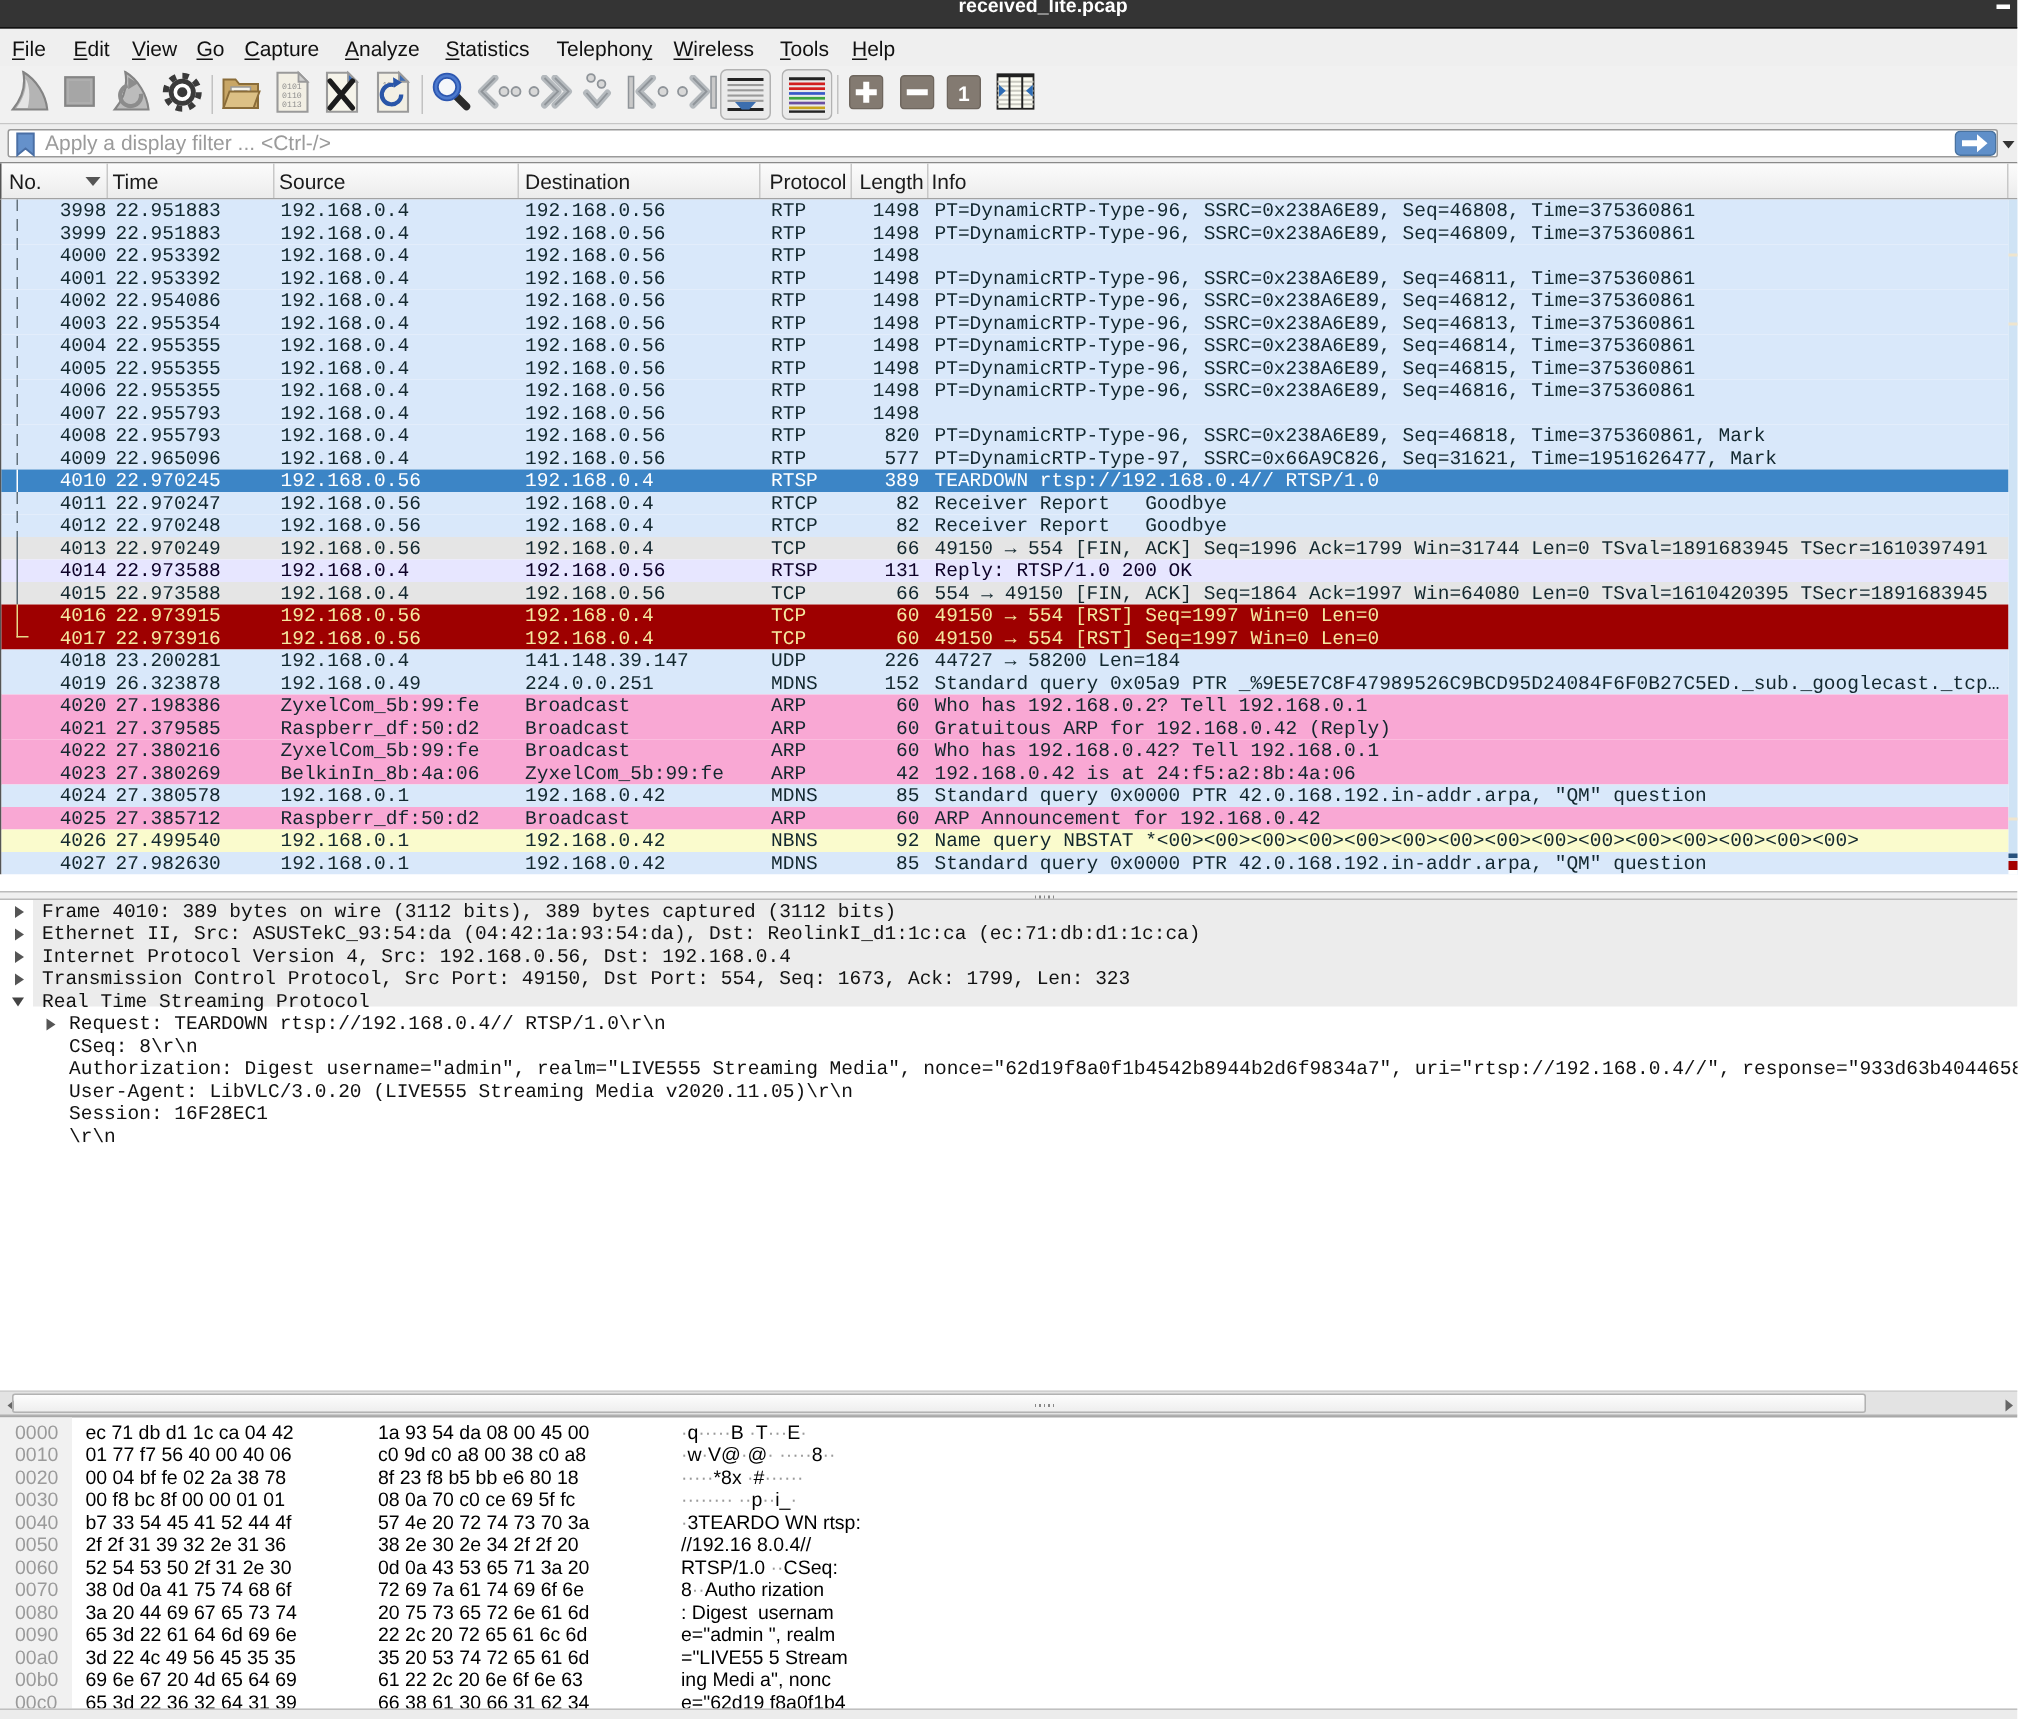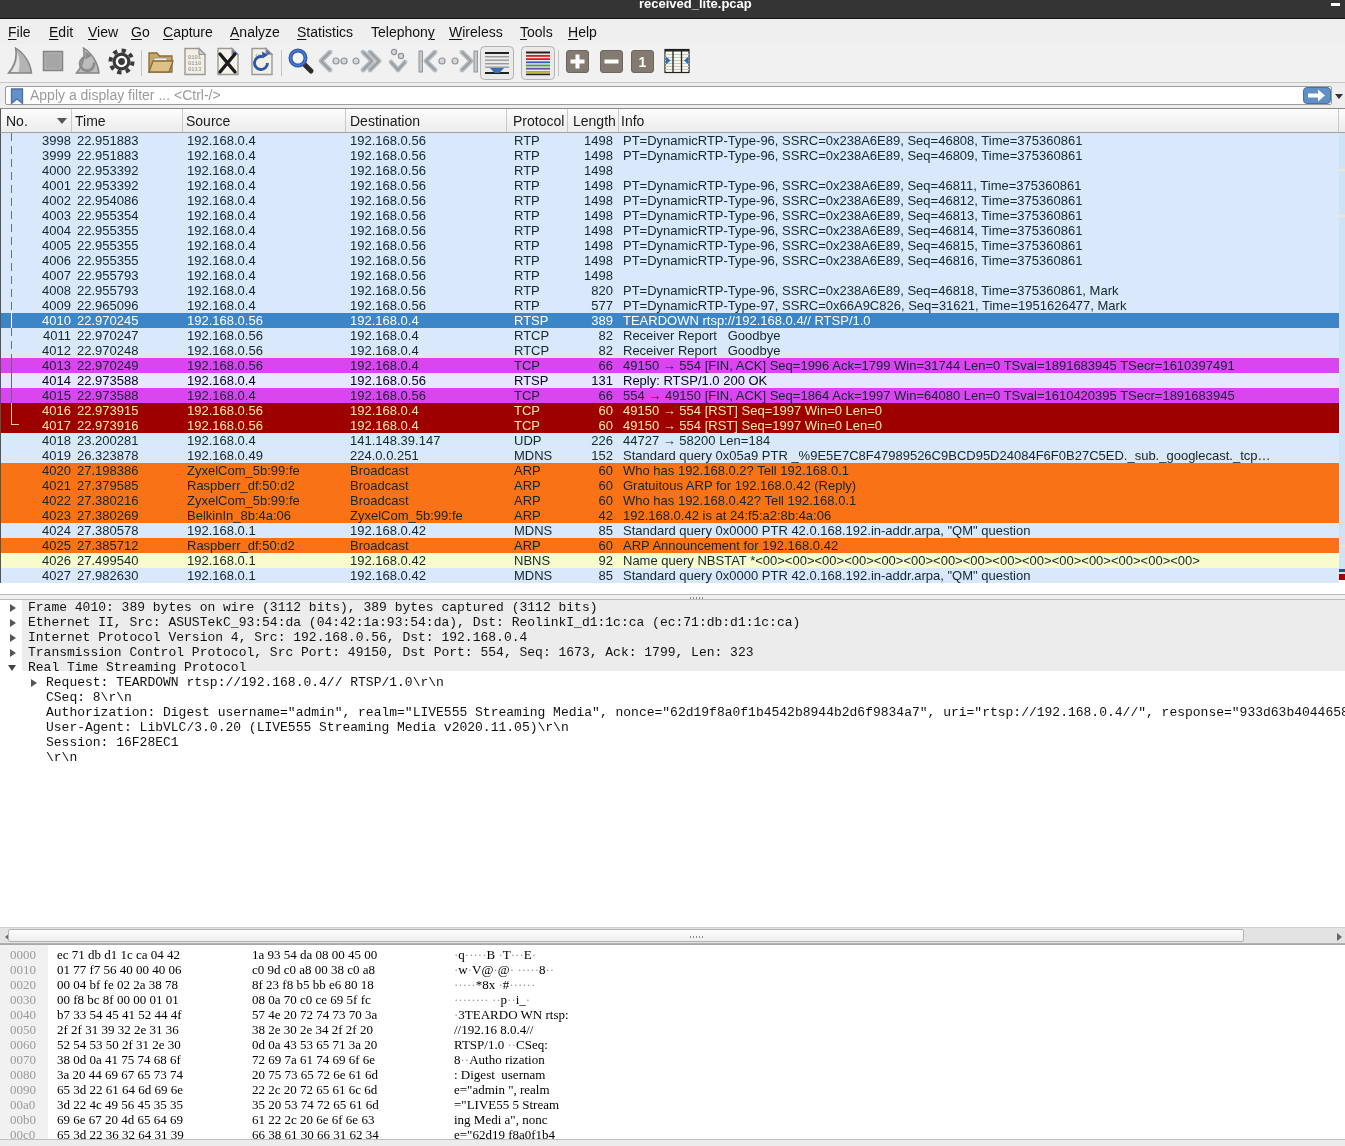--- a/index.html
+++ b/index.html
@@ -14,48 +14,48 @@
 .sep{position:absolute;top:6px;width:1px;height:26px;background:#c2c2c2}
 #fbar{left:0;top:83px;width:1345px;height:26px;background:#eeeeee;border-bottom:1px solid #8a8a8a}
 #finput{position:absolute;left:5px;top:3px;width:1327px;height:19px;background:#fff;border:1px solid #9a9a9a;border-radius:2px}
 #fph{position:absolute;left:30px;top:4px;font-size:14px;color:#9b9b9b}
 #fcaret{position:absolute;left:1335px;top:11px;width:0;height:0;border:4px solid transparent;border-top:5px solid #333}
 #hdr{left:0;top:109px;width:1345px;height:24px;background:linear-gradient(#fcfcfc,#ececec);border-bottom:1px solid #a2a2a2;border-left:1px solid #555}
 #hdr span{position:absolute;top:4px;font-size:14px;color:#1a1a1a}
 #hdr i{position:absolute;top:0;width:1px;height:23px;background:#c8c8c8}
 #sortarrow{position:absolute;left:56px;top:9px;width:0;height:0;border:5px solid transparent;border-top:6px solid #555;border-bottom:none}
 #list{left:0;top:133px;width:1345px;height:450px;border-left:1px solid #555}
-.r{position:absolute;left:0;width:1338px;height:15px;overflow:hidden;font-family:Liberation Sans, sans-serif;font-size:13px;white-space:pre}
+.r{position:absolute;left:0;width:1338px;height:15px;overflow:hidden;font-family:Liberation Mono, monospace;font-size:13px;white-space:pre}
 .r span{position:absolute;top:0px;line-height:15px}
 .n{left:38px;width:32px;text-align:right}
 .t{left:76px}.s{left:186px}.d{left:349px}.p{left:513px}
 .l{left:568px;width:44px;text-align:right}
 .i{left:622px;width:716px;overflow:hidden}
 .cb{background:#d9e8fa;color:#12272e}
 .cl{background:#e7e6ff;color:#0c0026}
-.cg{background:#d946ef;color:#12272e}
+.cg{background:#e5e5e5;color:#12272e}
 .cr{background:#9e0000;color:#f5e9a0}
-.ct{background:#f97316;color:#12272e}
+.ct{background:#f9a8d4;color:#12272e}
 .cy{background:#fafbcd;color:#12272e}
 .sel{background:#3c85c6;color:#fff}
 #minimap{left:1338px;top:0;width:7px;height:450px;background:#cfe3f5}
 #gapw{left:0;top:583px;width:1345px;height:11px;background:#fff}
 .split{left:0;width:1345px;height:6px;background:#f0f0f0;border-top:1px solid #bbb;border-bottom:1px solid #bbb}
 .dots{position:absolute;left:690px;top:2px;width:14px;height:2px;background:repeating-linear-gradient(90deg,#888 0,#888 1px,transparent 1px,transparent 3px)}
 #det{left:0;top:600px;width:1345px;height:326px;background:#fff}
 #detgray{position:absolute;left:22px;top:0;width:1323px;height:71px;background:#ececec}
 .dl{position:absolute;left:0;width:1400px;font-family:"Liberation Mono",monospace;font-size:13px;line-height:15px;white-space:pre;color:#111}
 .tri-r{position:absolute;width:0;height:0;border:4px solid transparent;border-left:6px solid #555;border-right:none}
 .tri-d{position:absolute;width:0;height:0;border:4px solid transparent;border-top:6px solid #444;border-bottom:none}
 #sbar{left:0;top:927px;width:1345px;height:17px;background:#e3e3e3;border-top:1px solid #cfcfcf;border-bottom:1px solid #b0b0b0}
 #sthumb{position:absolute;left:8px;top:1px;width:1236px;height:13px;background:linear-gradient(#fdfdfd,#eeeeee);border:1px solid #b2b2b2;border-radius:2px}
 .sarr{position:absolute;top:5px;width:0;height:0;border:4px solid transparent}
 #hexp{left:0;top:944px;width:1345px;height:195px;background:#fff;border-top:1px solid #a8a8a8}
 #hexoffbg{position:absolute;left:0;top:0;width:48px;height:195px;background:#f1f1f1}
-.hx{position:absolute;left:0;width:1327px;height:15px;font-family:Liberation Serif, serif;font-size:13px;line-height:15px;white-space:pre}
+.hx{position:absolute;left:0;width:1327px;height:15px;font-family:Liberation Sans, sans-serif;font-size:13px;line-height:15px;white-space:pre}
 .hx em{font-style:normal;color:#9a9a9a}
 .hx .o{position:absolute;left:10px;color:#9a9a9a}
 .hx .h1{position:absolute;left:57px;color:#000}
 .hx .h2{position:absolute;left:252px;color:#000}
 .hx .a{position:absolute;left:454px;color:#000}
 #status{left:0;top:1139px;width:1345px;height:7px;background:#ececec;border-top:1px solid #c0c0c0}
 svg{position:absolute;top:0;left:0}
 </style></head><body>
 <div id="win">
 <div id="menu" class="abs">

